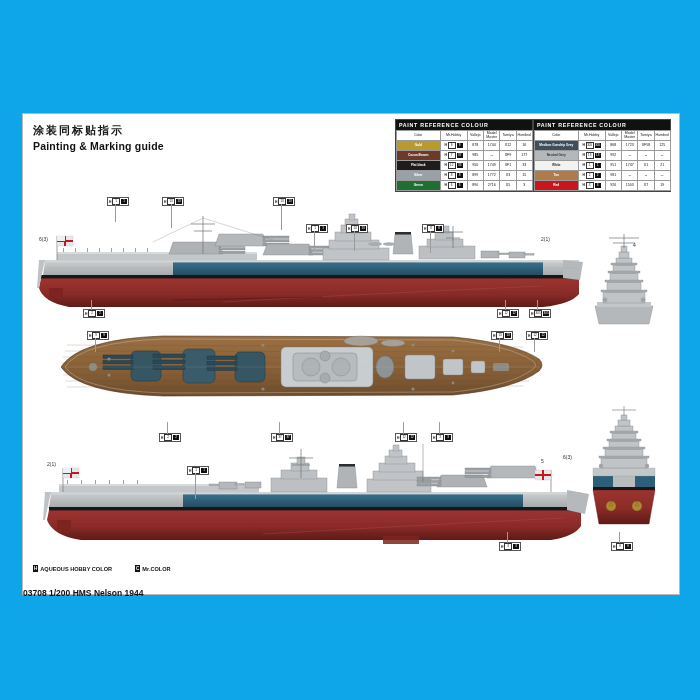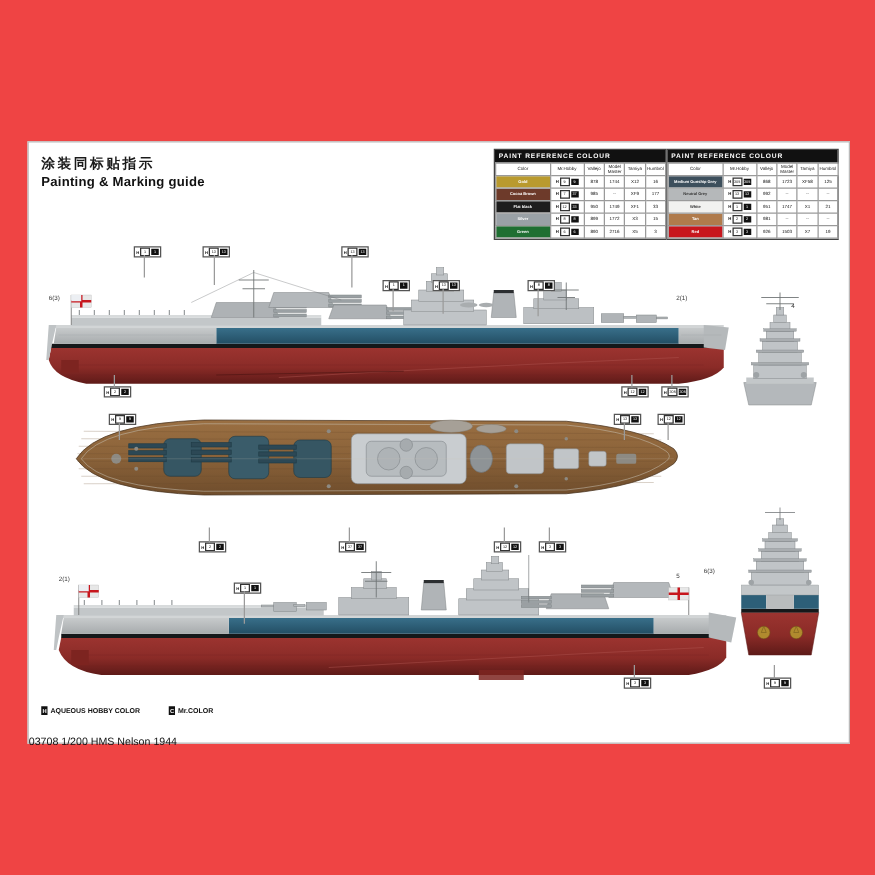--- a/index.html
+++ b/index.html
@@ -1,17 +1,17 @@
 <!DOCTYPE html>
 <html><head>
 <meta charset="utf-8">
 <style>
   html,body{margin:0;padding:0;background:#ffffff;}
   body{width:700px;height:700px;overflow:hidden;font-family:"Liberation Sans",sans-serif;}
-  .sheet{position:absolute;left:0;top:0;width:700px;height:700px;background:#ef4444;}
+  .sheet{position:absolute;left:0;top:0;width:700px;height:700px;background:#0ea5e9;}
   .frame{position:absolute;left:22px;top:113px;width:656px;height:480px;border:1px solid #b9b9b9;background:#fff;}
 
   
   .title-cn{position:absolute;left:10px;top:9px;font-size:11px;font-weight:bold;color:#1a1a1a;letter-spacing:2px;}
   .title-en{position:absolute;left:10px;top:26px;font-size:10.5px;font-weight:bold;color:#111;letter-spacing:.2px;}
 
   
   .ptable{position:absolute;top:5px;border:1px solid #444;background:#fff;}
   .ptable.left{left:372px;width:136px;}
   .ptable.right{left:510px;width:136px;}
@@ -35,21 +35,21 @@
 
   
   .callout{position:absolute;display:flex;align-items:center;gap:1px;background:#fff;border:.5px solid #555;padding:0 1px;height:7px;}
   .callout .hq{font-size:3.3px;}
   .leader{position:absolute;background:#9a9a9a;width:.5px;}
   .marknum{position:absolute;font-size:5px;color:#333;}
 
   
   .legend{position:absolute;left:10px;top:451px;display:flex;align-items:center;gap:5px;font-size:5.6px;font-weight:bold;color:#111;}
   .legend .sq{display:inline-block;background:#111;color:#fff;font-size:4.6px;padding:0 1px;line-height:7px;height:7px;}
-  .kitline{position:absolute;left:0;top:588px;font-size:8.5px;font-weight:normal;color:#111;}
+  .kitline{position:absolute;left:0;top:588px;font-size:8.5px;font-weight:bold;color:#111;}
 </style>
 </head>
 <body>
 
 <div class="sheet">
 
   <div class="frame">
 
     <div class="title-cn">涂装同标贴指示</div>
     <div class="title-en">Painting &amp; Marking guide</div>

